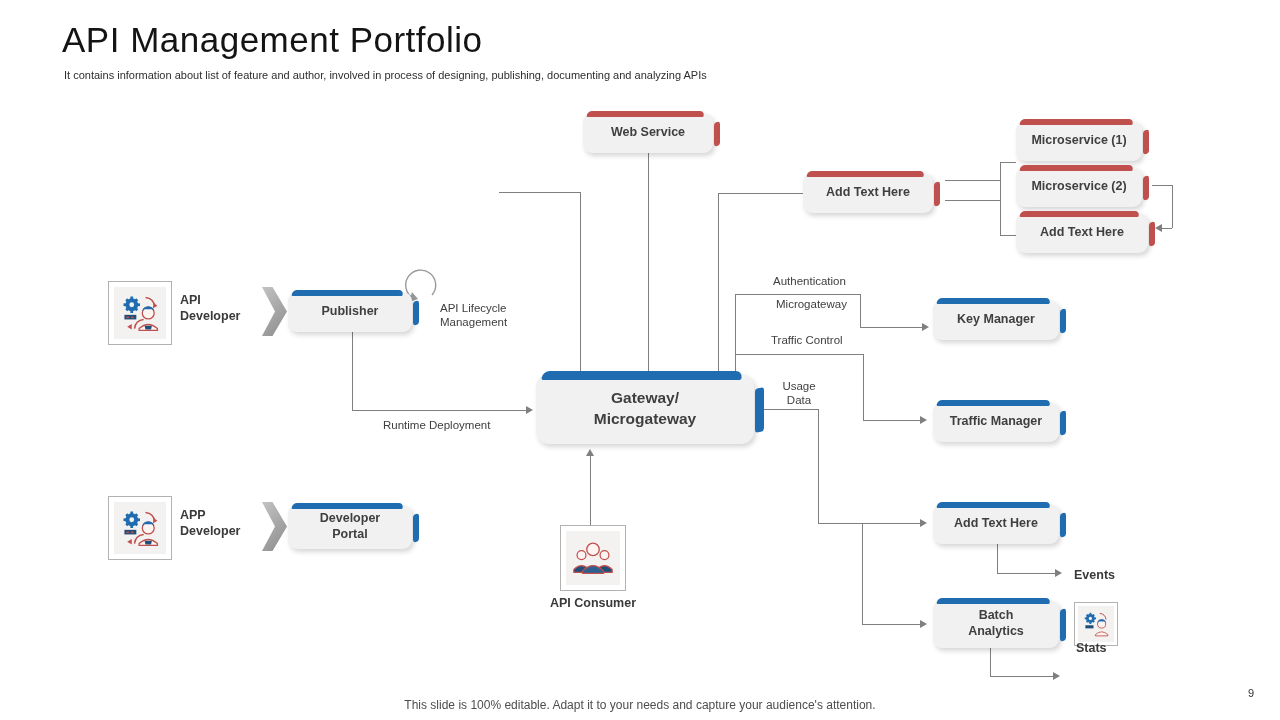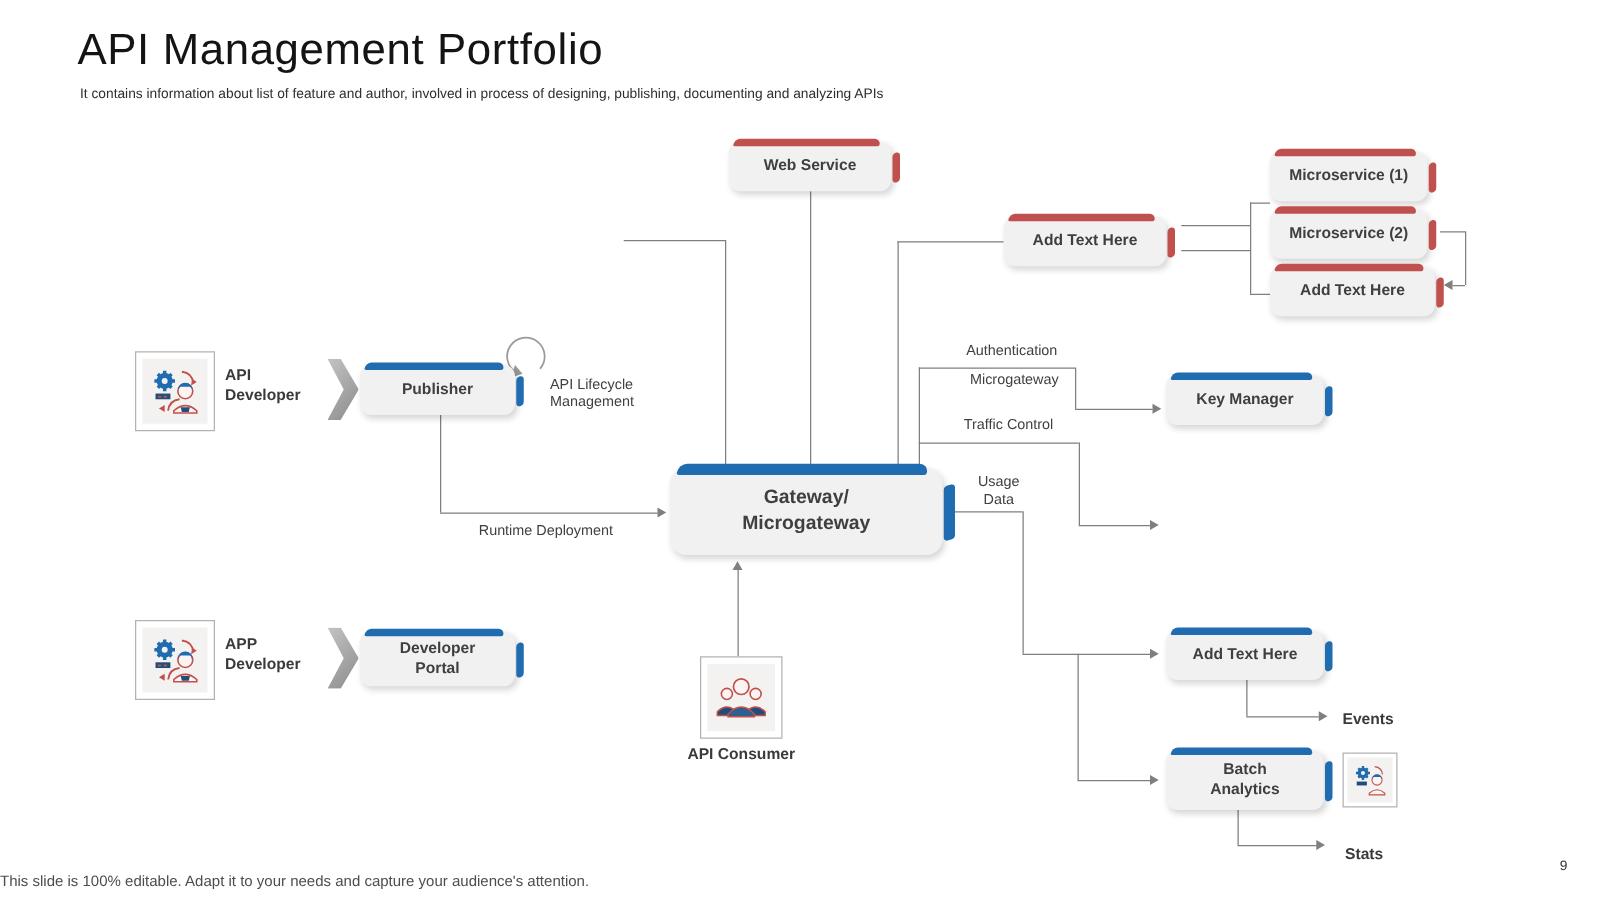--- a/index.html
+++ b/index.html
@@ -3,21 +3,21 @@
 <meta charset="utf-8">
 <style>
   html,body{margin:0;padding:0;background:#fff;}
   .stage{position:relative;width:1280px;height:720px;background:#ffffff;
          font-family:"Liberation Sans",sans-serif;overflow:hidden;}
 
   
   .title{position:absolute;left:62px;top:20px;font-size:35px;font-weight:400;
          color:#141414;letter-spacing:.5px;}
   .subtitle{position:absolute;left:64px;top:69px;font-size:11px;color:#2e2e2e;}
-  .footer{position:absolute;left:0;top:698px;width:1280px;
+  .footer{position:absolute;left:0;top:698px;width:1280px;text-align:center;
           font-size:12px;color:#4d4d4d;}
   .pagenum{position:absolute;right:26px;top:687px;font-size:11px;color:#333;}
 
   .lbl{position:absolute;font-size:11.5px;color:#404040;line-height:1.22;}
   .blbl{position:absolute;font-size:12.5px;font-weight:bold;color:#3a3a3a;line-height:1.28;}
   .center{text-align:center;}
 
   
   .nbox{position:absolute;background:#f1f1f2;border-radius:9px;
         box-shadow:2px 3px 5px rgba(0,0,0,.16);
@@ -172,20 +172,25 @@
     <span class="bl">Gateway/</span>
     <span class="bl">Microgateway</span>
   </div>
 
   <div class="nbox blue" style="left:933px;top:300px;width:126px;height:40px">
     <span class="acc-top"></span>
     <span class="acc-right"></span>
     <span class="bl">Key Manager</span>
   </div>
 
+  <div class="nbox blue" style="left:933px;top:402px;width:126px;height:40px">
+    <span class="acc-top"></span>
+    <span class="acc-right"></span>
+    <span class="bl">Traffic Manager</span>
+  </div>
 
   <div class="nbox blue" style="left:933px;top:504px;width:126px;height:40px">
     <span class="acc-top"></span>
     <span class="acc-right"></span>
     <span class="bl">Add Text Here</span>
   </div>
 
   <div class="nbox blue" style="left:933px;top:600px;width:126px;height:48px">
     <span class="acc-top"></span>
     <span class="acc-right"></span>
@@ -295,17 +300,17 @@
   </div>
   <div class="lbl" style="left:383px;top:418px">Runtime Deployment</div>
   <div class="lbl" style="left:773px;top:274px">Authentication</div>
   <div class="lbl" style="left:776px;top:297px">Microgateway</div>
   <div class="lbl" style="left:771px;top:333px">Traffic Control</div>
   <div class="lbl center" style="left:769px;top:379px;width:60px">
     <div>Usage</div>
     <div>Data</div>
   </div>
   <div class="blbl" style="left:1074px;top:567px">Events</div>
-  <div class="blbl" style="left:1076px;top:675px">Stats</div>
+  <div class="blbl" style="left:1076px;top:640px">Stats</div>
 
   <div class="footer">This slide is 100% editable. Adapt it to your needs and capture your audience's attention.</div>
   <div class="pagenum">9</div>
 </div>
 
 </body></html>

